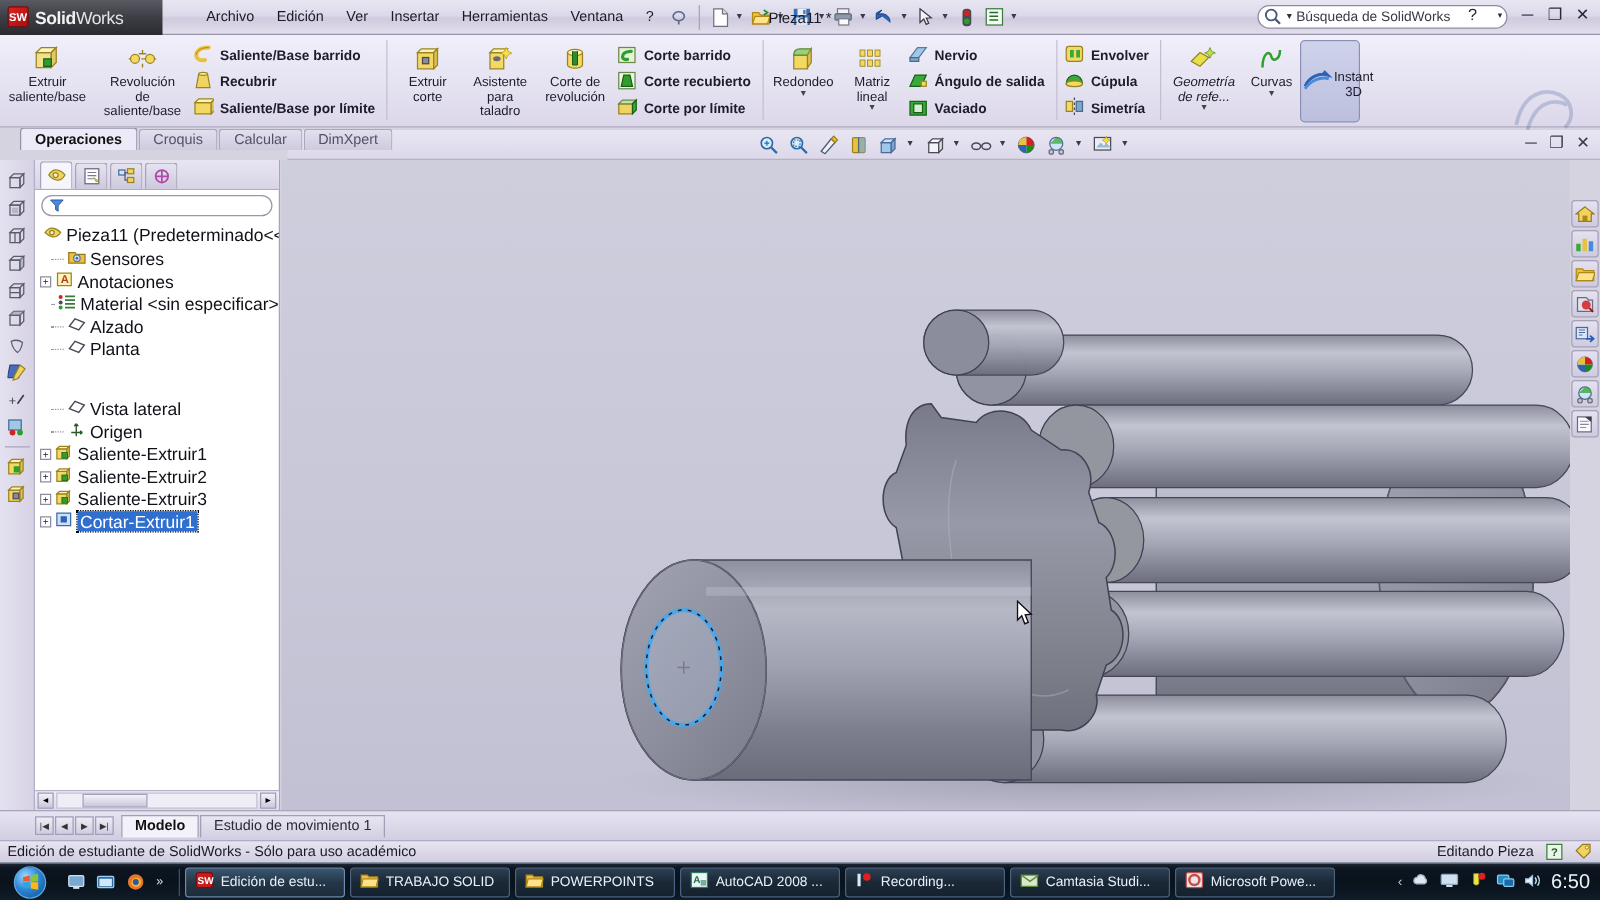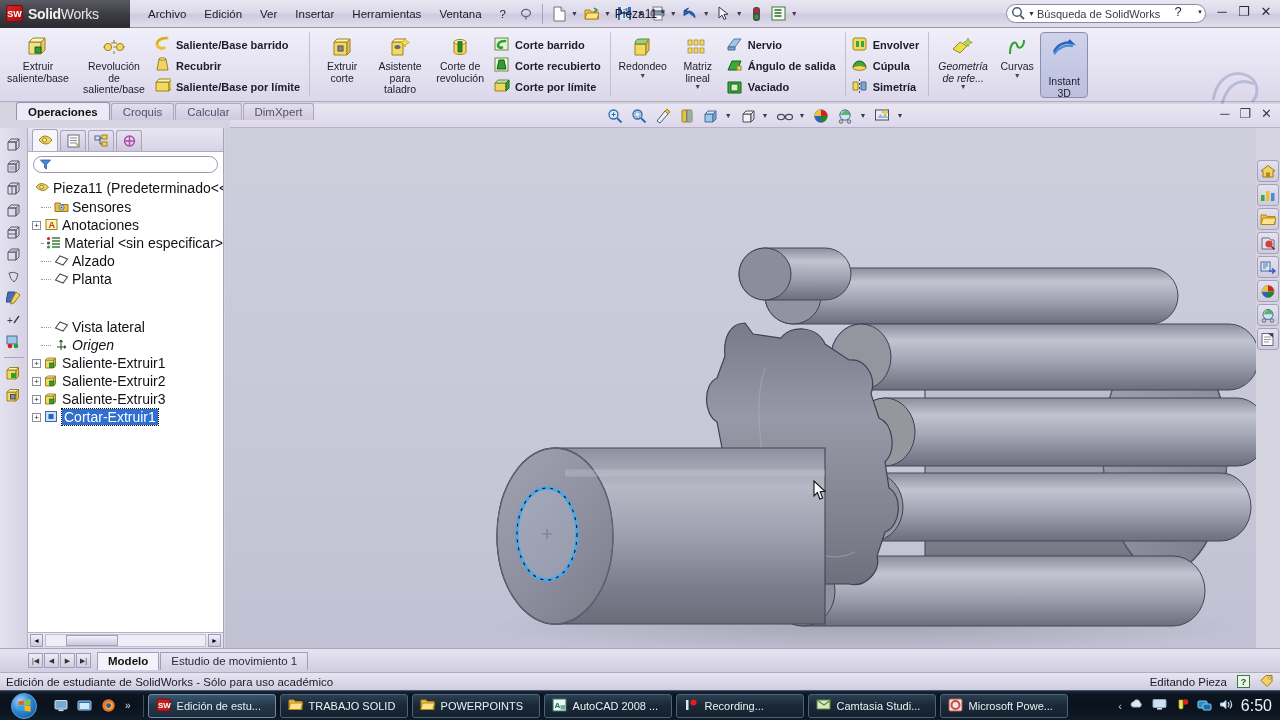--- a/index.html
+++ b/index.html
@@ -27,21 +27,21 @@
   .sw-cube {
     width: 17px; height: 17px; border-radius: 2px;
     background: linear-gradient(135deg, #e02020 0%, #a51010 100%);
     color: #fff; font-size: 9px; font-weight: bold;
     display: flex; align-items: center; justify-content: center;
     border: 1px solid #7a0c0c;
   }
   .sw-name { font-size: 14px; color: #f2f2f2; font-weight: bold; letter-spacing: -0.3px; }
   .sw-name i { font-style: normal; font-weight: normal; color: #e6e6e6; }
 
-  .menubar { display: flex; align-items: center; height: 28px; padding-left: 9px; gap: 0px; }
+  .menubar { display: flex; align-items: center; height: 28px; padding-left: 26px; gap: 0px; }
   .menu-item {
     padding: 3px 9px; font-size: 11.5px; color: #1a1a28; cursor: default; border-radius: 2px;
   }
 
   .tb-sep { width: 1px; height: 20px; background: #a8a4bb; margin: 0 5px; }
   .tbtn {
     width: 22px; height: 22px; display: flex; align-items: center; justify-content: center;
     position: relative; border-radius: 2px;
   }
   .caret { font-size: 7px; color: #3a3a4a; margin-left: 1px; padding-right:3px; }
@@ -77,21 +77,21 @@
   .rcol { display: flex; flex-direction: column; padding-top: 4px; font-weight: bold; }
   .rsmall {
     display: flex; align-items: center; gap: 5px; height: 21px; padding: 0 6px 0 2px;
     border-radius: 2px; white-space: nowrap;
   }
   .rsmall .lbl { font-size: 11px; color: #1c1c2a; }
   .instant3d {
     width: 48px; height: 66px; margin-top: 2px;
     background: linear-gradient(to bottom, #cfd2ea 0%, #bcc0de 100%);
     border: 1px solid #8b8fb5; border-radius: 4px;
-    display: flex; flex-direction: column; align-items: center; padding-top: 5px; gap: 12px;
+    display: flex; flex-direction: row; align-items: center; padding-top: 5px;
   }
 
   
   .cmdtabs {
     position: absolute; left: 16px; top: 102px; height: 18px; display: flex; align-items: flex-end;
     z-index: 6;
   }
   .ctab {
     height: 17px; padding: 0 11px; font-size: 11.5px; color: #55506a;
     background: linear-gradient(to bottom, #e2dfee, #cfcade);
@@ -878,21 +878,21 @@
         <span class="tlabel">Planta</span>
       </div>
       <div class="trow" style="padding-left:9px;margin-top:30px;">
         <span class="dots"></span>
         <span><svg width="15" height="13" viewBox="0 0 15 13">
               <path d="M1.5 8 L6 2 L13.5 5 L9 11z" fill="none" stroke="#4a4a5a" stroke-width="1.1"></path>
             </svg></span>
         <span class="tlabel">Vista lateral</span>
       </div>
 
-      <div class="trow" style="padding-left:9px;font-style:italic;">
+      <div class="trow" style="padding-left:9px;">
         <span class="dots"></span>
         <span><svg width="15" height="13" viewBox="0 0 15 13">
               <path d="M7 12 V2 M7 2 l-1.6 2 M7 2 l1.6 2" stroke="#2a5a2a" stroke-width="1.1" fill="none"></path>
               <path d="M3 9 h9 M12 9 l-2-1.4 M12 9 l-2 1.4" stroke="#2a5a2a" stroke-width="1.1" fill="none"></path>
             </svg></span>
         <span class="tlabel">Origen</span>
       </div>
 
       <div class="trow">
         <span class="expander">+</span>

